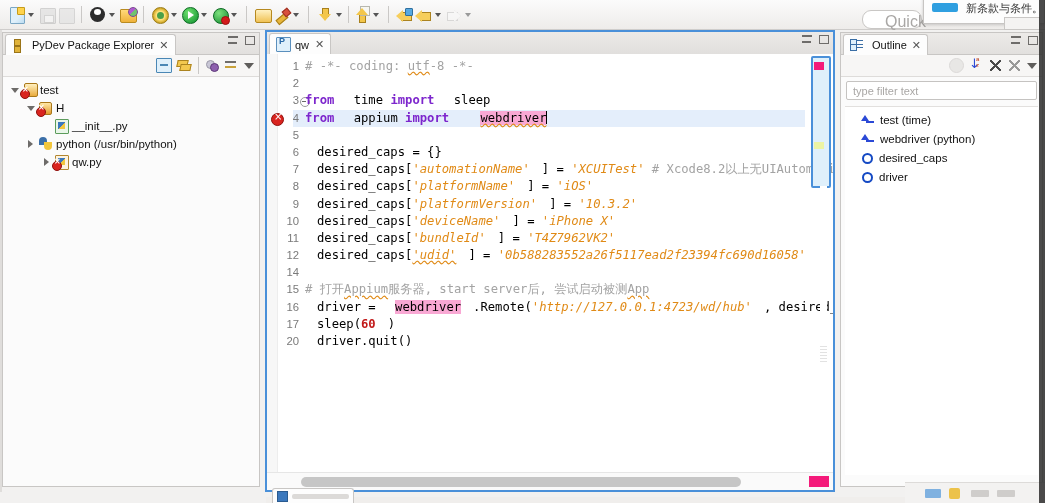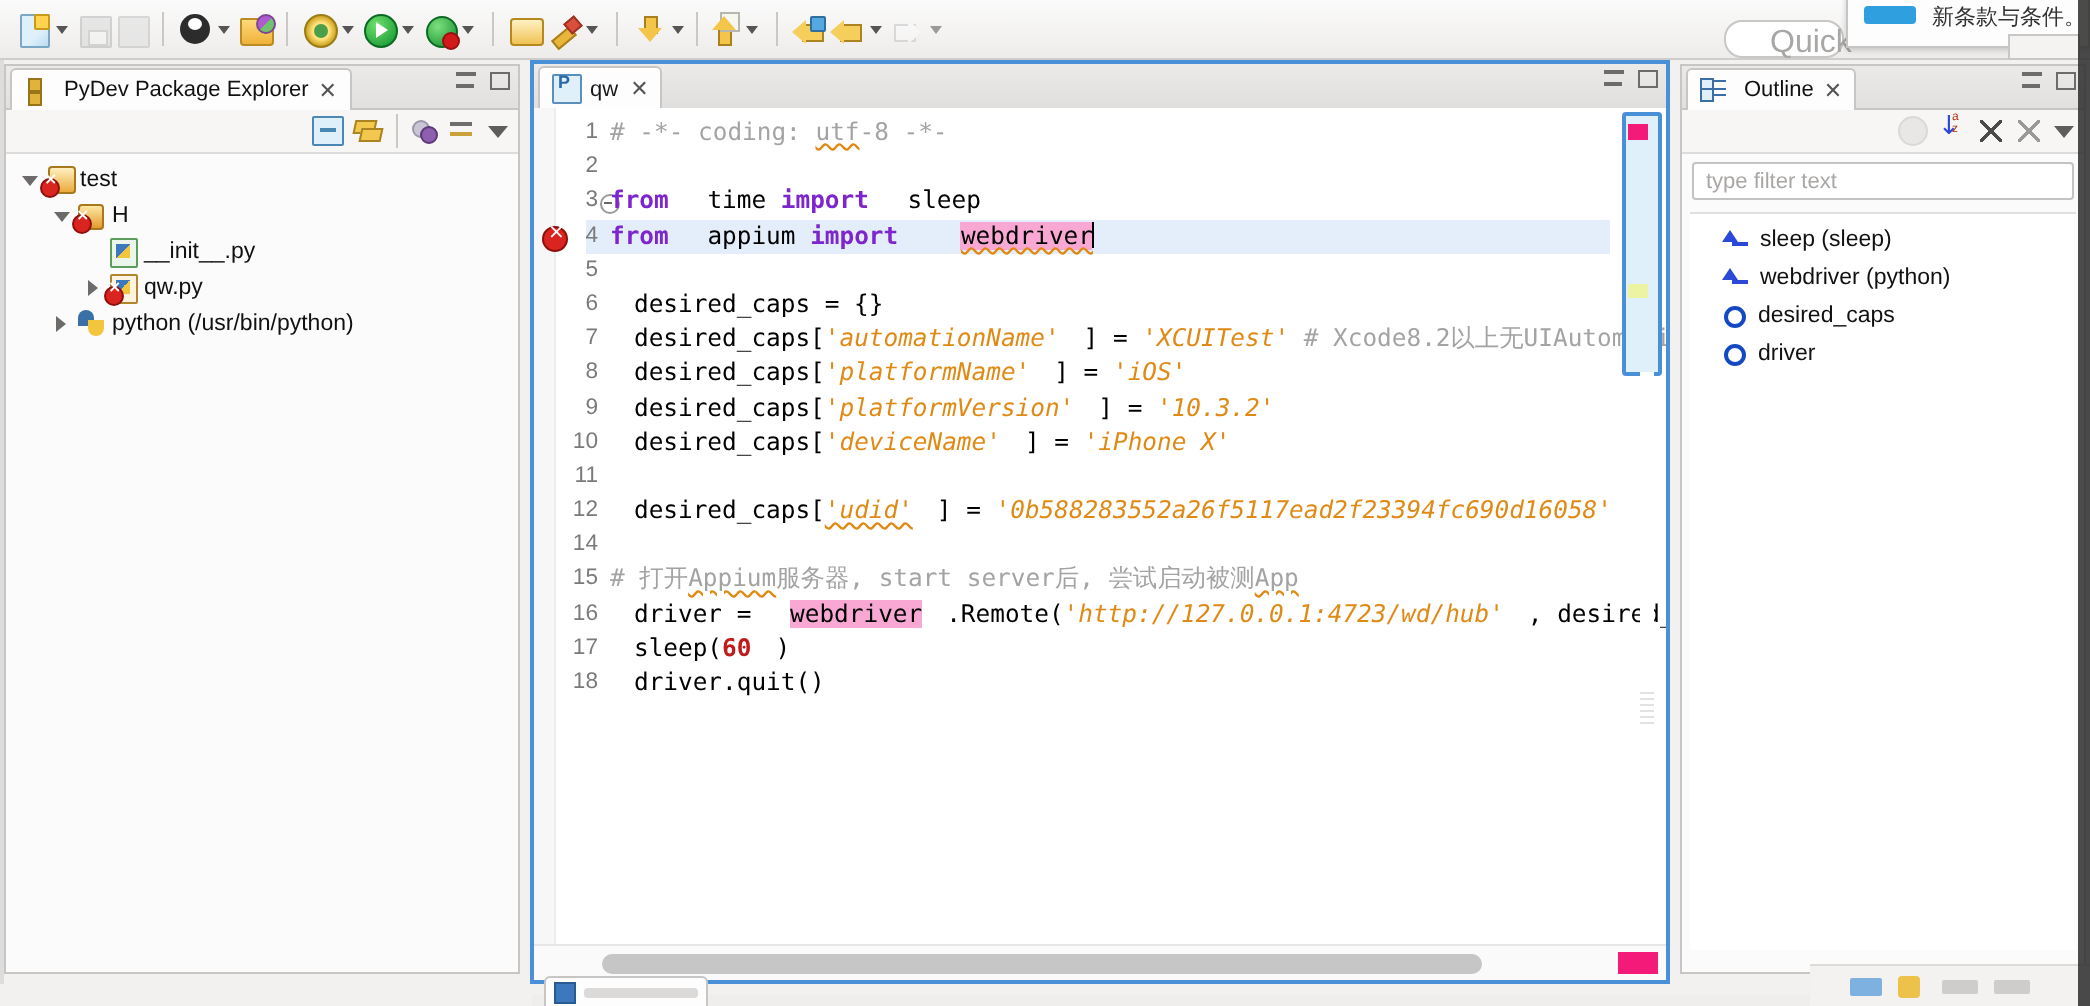--- a/index.html
+++ b/index.html
@@ -377,34 +377,34 @@
         </span>
         <span>H</span>
       </div>
       <div class="trow" style="padding-left: 38px;">
         <span class="arrow none"></span>
         <span class="ticon">
           <i class="ic-pyfile"></i>
         </span>
         <span>__init__.py</span>
       </div>
+      <div class="trow" style="padding-left: 22px;">
+        <span class="arrow closed"></span>
+        <span class="ticon">
+          <i class="ic-pysnake"></i>
+        </span>
+        <span>python  (/usr/bin/python)</span>
+      </div>
       <div class="trow" style="padding-left: 38px;">
         <span class="arrow closed"></span>
         <span class="ticon">
           <i class="ic-pyfile2"></i>
           <b class="errbadge"></b>
         </span>
         <span>qw.py</span>
-      </div>
-      <div class="trow" style="padding-left: 22px;">
-        <span class="arrow closed"></span>
-        <span class="ticon">
-          <i class="ic-pysnake"></i>
-        </span>
-        <span>python  (/usr/bin/python)</span>
       </div>
     </div>
 </div>
 
 <div class="abs" id="editor">
   <div id="ed-tabstrip">
     <div id="ed-tab">
       <span class="ic-pytab"></span>
       <span>qw</span>
       <span class="closeX" style="margin-left:6px">✕</span>
@@ -421,27 +421,27 @@
         <div class="codeline"><span class="lnum">1</span><span class="ltext"><span class="cmt"># -*- coding: </span><span class="cmt spellerr">utf</span><span class="cmt">-8 -*-</span></span></div>
         <div class="codeline"><span class="lnum">2</span><span class="ltext"></span></div>
         <div class="codeline"><span class="lnum">3</span><span class="foldmark"></span><span class="ltext"><span class="kw">from</span><span class="plain"> time </span><span class="kw">import</span><span class="plain"> sleep</span></span></div>
         <div class="codeline"><span class="selline"></span><span class="errdot"></span><span class="lnum">4</span><span class="ltext"><span class="kw">from</span><span class="plain"> appium </span><span class="kw">import</span><span class="plain"> </span><span class="hl plain spellerr">webdriver</span><span class="caretbar"></span></span></div>
         <div class="codeline"><span class="lnum">5</span><span class="ltext"></span></div>
         <div class="codeline"><span class="lnum">6</span><span class="ltext"><span class="plain">desired_caps = {}</span></span></div>
         <div class="codeline"><span class="lnum">7</span><span class="ltext"><span class="plain">desired_caps[</span><span class="str">'automationName'</span><span class="plain">] = </span><span class="str">'XCUITest'</span><span class="cmt"> # Xcode8.2以上无UIAutomation,需</span></span></div>
         <div class="codeline"><span class="lnum">8</span><span class="ltext"><span class="plain">desired_caps[</span><span class="str">'platformName'</span><span class="plain">] = </span><span class="str">'iOS'</span></span></div>
         <div class="codeline"><span class="lnum">9</span><span class="ltext"><span class="plain">desired_caps[</span><span class="str">'platformVersion'</span><span class="plain">] = </span><span class="str">'10.3.2'</span></span></div>
         <div class="codeline"><span class="lnum">10</span><span class="ltext"><span class="plain">desired_caps[</span><span class="str">'deviceName'</span><span class="plain">] = </span><span class="str">'iPhone X'</span></span></div>
-        <div class="codeline"><span class="lnum">11</span></div>
+        <div class="codeline"><span class="lnum">11</span><span class="ltext"><span class="plain">desired_caps[</span><span class="str">'bundleId'</span><span class="plain">] = </span><span class="str">'T4Z7962VK2'</span></span></div>
         <div class="codeline"><span class="lnum">12</span><span class="ltext"><span class="plain">desired_caps[</span><span class="str spellerr">'udid'</span><span class="plain">] = </span><span class="str">'0b588283552a26f5117ead2f23394fc690d16058'</span></span></div>
         <div class="codeline"><span class="lnum">14</span><span class="ltext"></span></div>
         <div class="codeline"><span class="lnum">15</span><span class="ltext"><span class="cmt"># 打开</span><span class="cmt spellerr">Appium</span><span class="cmt">服务器, start server后, 尝试启动被测</span><span class="cmt spellerr">App</span></span></div>
         <div class="codeline"><span class="lnum">16</span><span class="ltext"><span class="plain">driver = </span><span class="hl plain">webdriver</span><span class="plain">.Remote(</span><span class="str">'http://127.0.0.1:4723/wd/hub'</span><span class="plain">, desired_caps)</span></span></div>
         <div class="codeline"><span class="lnum">17</span><span class="ltext"><span class="plain">sleep(</span><span class="num">60</span><span class="plain">)</span></span></div>
-        <div class="codeline"><span class="lnum">18</span><span class="ltext"><span class="plain">driver.quit()</span></span></div>
+        <div class="codeline"><span class="lnum">20</span><span class="ltext"><span class="plain">driver.quit()</span></span></div>
       </div>
 
     <div id="vscroll">
       <div id="vs-pink"></div>
       <div id="vs-yellow"></div>
     </div>
     <div id="vtrack">
       <div class="marks"></div>
     </div>
 
@@ -472,21 +472,21 @@
     <span class="ol-collapse"></span>
     <span class="ol-expand"></span>
     <span class="vt-menu"></span>
   </div>
   <div id="filterbox">
     <span>type filter text</span>
   </div>
   <div id="ol-list">
       <div class="olrow">
         <span class="ic-import"></span>
-        <span>sleep (sleep)</span>
+        <span>test (time)</span>
       </div>
       <div class="olrow">
         <span class="ic-import"></span>
         <span>webdriver (python)</span>
       </div>
       <div class="olrow">
         <span class="ic-attr"></span>
         <span>desired_caps</span>
       </div>
       <div class="olrow">

